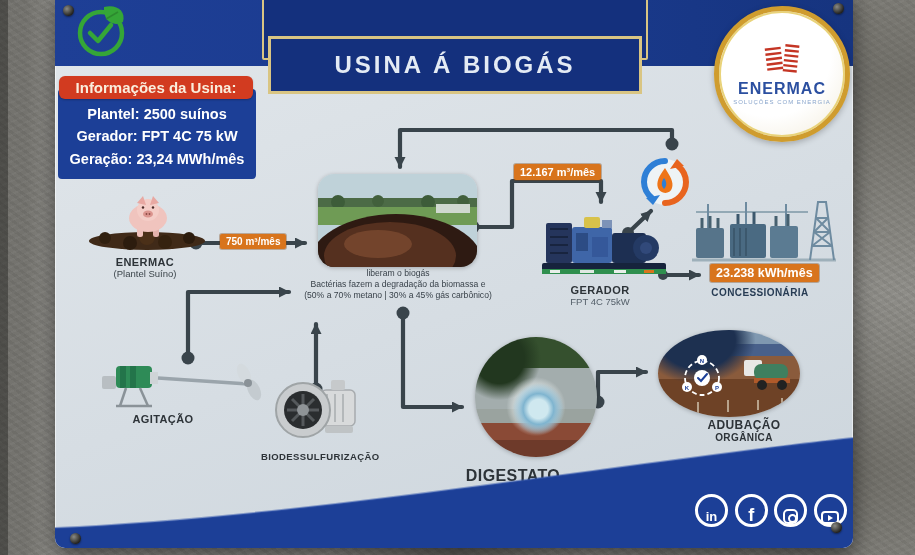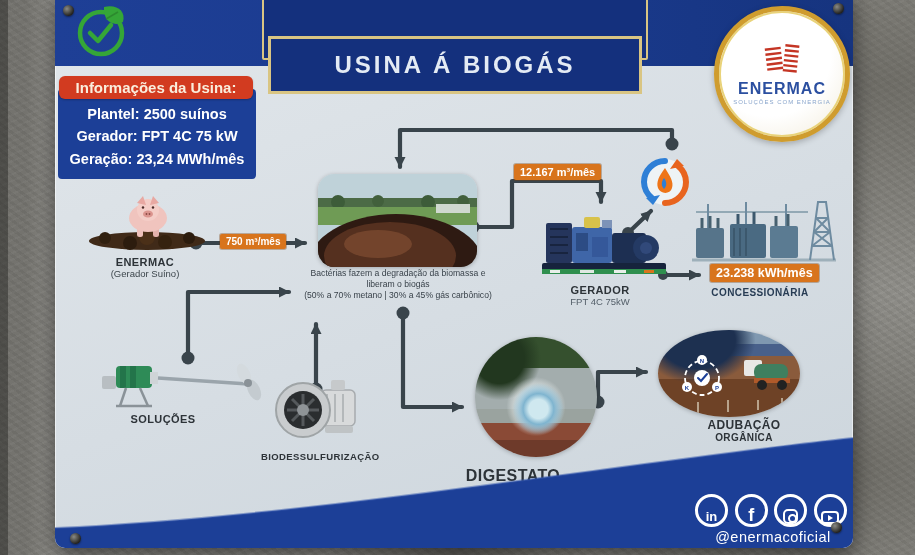--- a/index.html
+++ b/index.html
@@ -177,41 +177,41 @@
         <polygon points="74,10 68,3 65,12" fill="#e8a8a2"></polygon>
         <ellipse cx="63" cy="21" rx="5" ry="3.6" fill="#db948e"></ellipse>
         <circle cx="61.5" cy="21" r="0.9" fill="#8c4a44"></circle>
           <circle cx="64.5" cy="21" r="0.9" fill="#8c4a44"></circle>
         <circle cx="58" cy="14.5" r="1.2" fill="#4a2b28"></circle>
           <circle cx="68" cy="14.5" r="1.2" fill="#4a2b28"></circle>
       </svg>
     </div>
     <div class="cap" style="left:35px;top:266px;width:110px;">
       <div class="cap-title">ENERMAC</div>
-      <div class="cap-sub">(Gerador Suíno)</div>
+      <div class="cap-sub">(Plantel Suíno)</div>
     </div>
 
     <div class="art photo-rect" style="left:263px;top:184px;width:159px;height:93px;">
       <svg width="159" height="93" viewBox="0 0 159 93">
         <rect width="159" height="93" fill="#bfd2d9"></rect>
         <rect y="24" width="159" height="12" fill="#4c6b46"></rect>
         <circle cx="20" cy="28" r="7" fill="#3d5c39"></circle>
           <circle cx="60" cy="27" r="6" fill="#42603c"></circle>
         <circle cx="110" cy="28" r="7" fill="#3d5c39"></circle>
           <circle cx="145" cy="27" r="6" fill="#42603c"></circle>
         <rect y="33" width="159" height="18" fill="#6f9b55"></rect>
         <rect x="118" y="30" width="34" height="9" fill="#cfd8cf"></rect>
         <ellipse cx="78" cy="92" rx="88" ry="52" fill="#2e1a12"></ellipse>
         <ellipse cx="72" cy="82" rx="66" ry="34" fill="#55301f"></ellipse>
         <ellipse cx="60" cy="70" rx="34" ry="14" fill="#7a4a30" opacity=".8"></ellipse>
       </svg>
     </div>
     <div class="cap" style="left:213px;top:278px;width:260px;">
+      <div class="desc">liberam o biogás</div>
       <div class="desc">Bactérias fazem a degradação da biomassa e</div>
-      <div class="desc">liberam o biogás</div>
       <div class="desc">(50% a 70% metano | 30% a 45% gás carbônico)</div>
     </div>
 
     <div class="art" style="left:485px;top:217px;">
       <svg width="128" height="73" viewBox="0 0 128 73">
         <rect x="2" y="56" width="124" height="11" rx="2" fill="#16233c"></rect>
         <rect x="2" y="62" width="124" height="5" fill="#2f8f4e"></rect>
         <rect x="10" y="63" width="10" height="3" fill="#e8efe9"></rect>
           <rect x="40" y="63" width="14" height="3" fill="#dfe8e1"></rect>
         <rect x="74" y="63" width="12" height="3" fill="#e8efe9"></rect>
@@ -274,21 +274,21 @@
         <rect x="50" y="10" width="8" height="12" fill="#cfd4d7"></rect>
         <line x1="26" y1="26" x2="20" y2="44" stroke="#8a9298" stroke-width="2.5"></line>
         <line x1="40" y1="26" x2="48" y2="44" stroke="#8a9298" stroke-width="2.5"></line>
         <line x1="16" y1="44" x2="52" y2="44" stroke="#8a9298" stroke-width="2.5"></line>
         <line x1="58" y1="16" x2="148" y2="22" stroke="#9aa4ab" stroke-width="3.5"></line>
         <ellipse cx="144" cy="12" rx="6" ry="11" fill="#d4dade" transform="rotate(-25 144 12)"></ellipse>
         <ellipse cx="154" cy="28" rx="6" ry="11" fill="#c4cbd0" transform="rotate(-25 154 28)"></ellipse>
         <circle cx="148" cy="21" r="4" fill="#8a9298"></circle>
       </svg>
     </div>
-    <div class="cap cap-title" style="left:63px;top:423px;width:90px;">SOLUÇÕES</div>
+    <div class="cap cap-title" style="left:63px;top:423px;width:90px;">AGITAÇÃO</div>
 
     <div class="art" style="left:220px;top:382px;">
       <svg width="85" height="72" viewBox="0 0 85 72">
         <rect x="46" y="18" width="34" height="36" rx="5" fill="#d8dadb" stroke="#a7abae" stroke-width="1.5"></rect>
         <line x1="52" y1="22" x2="52" y2="50" stroke="#b4b8ba" stroke-width="2"></line>
         <line x1="60" y1="22" x2="60" y2="50" stroke="#b4b8ba" stroke-width="2"></line>
         <line x1="68" y1="22" x2="68" y2="50" stroke="#b4b8ba" stroke-width="2"></line>
         <rect x="56" y="8" width="14" height="10" rx="2" fill="#c6c9cb"></rect>
         <rect x="50" y="54" width="28" height="7" rx="2" fill="#bfc3c5"></rect>
         <circle cx="28" cy="38" r="27" fill="#c9ccce" stroke="#9fa4a6" stroke-width="2"></circle>
@@ -357,21 +357,20 @@
         </div>
       <div class="soc">
           <span class="ig-glyph"></span>
         </div>
       <div class="soc">
           <span class="yt-glyph">
             <span class="yt-tri"></span>
           </span>
         </div>
     </div>
-    <div class="handle">@enermacoficial</div>
 
     <div class="screw" style="left:8px;top:15px;"></div>
     <div class="screw" style="left:778px;top:13px;"></div>
     <div class="screw" style="left:15px;top:543px;"></div>
     <div class="screw" style="left:776px;top:532px;"></div>
 
   </div>
 </div>
 
 </body></html>

